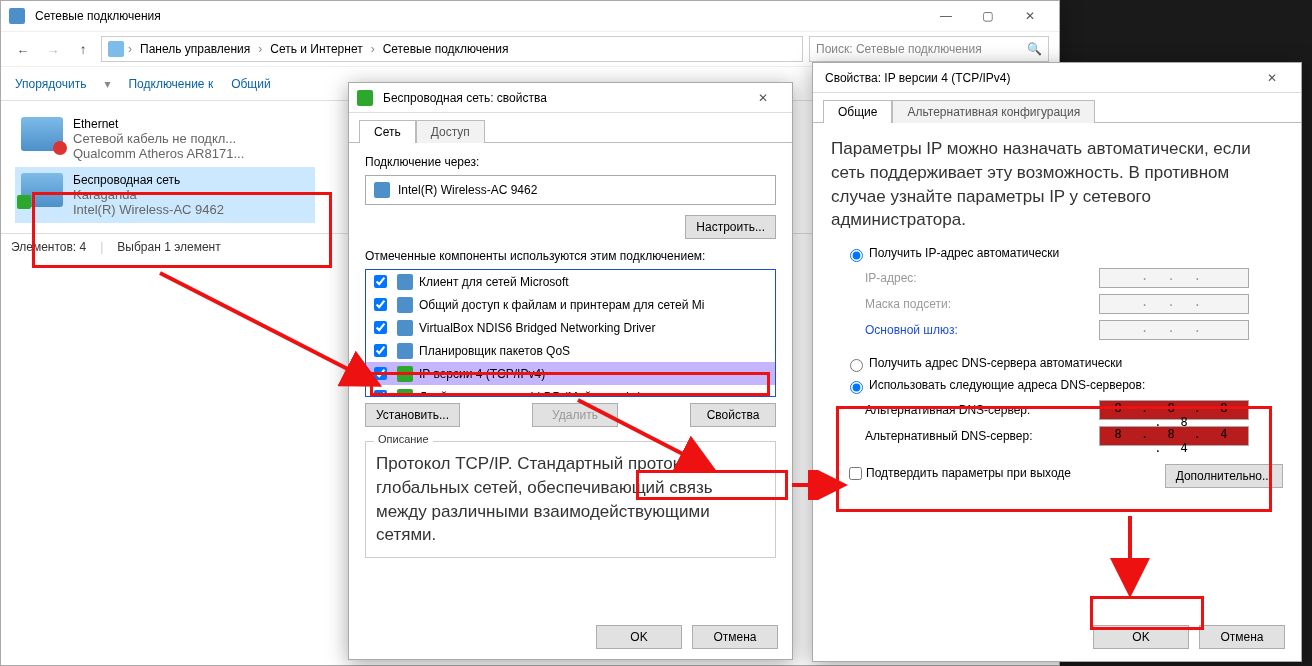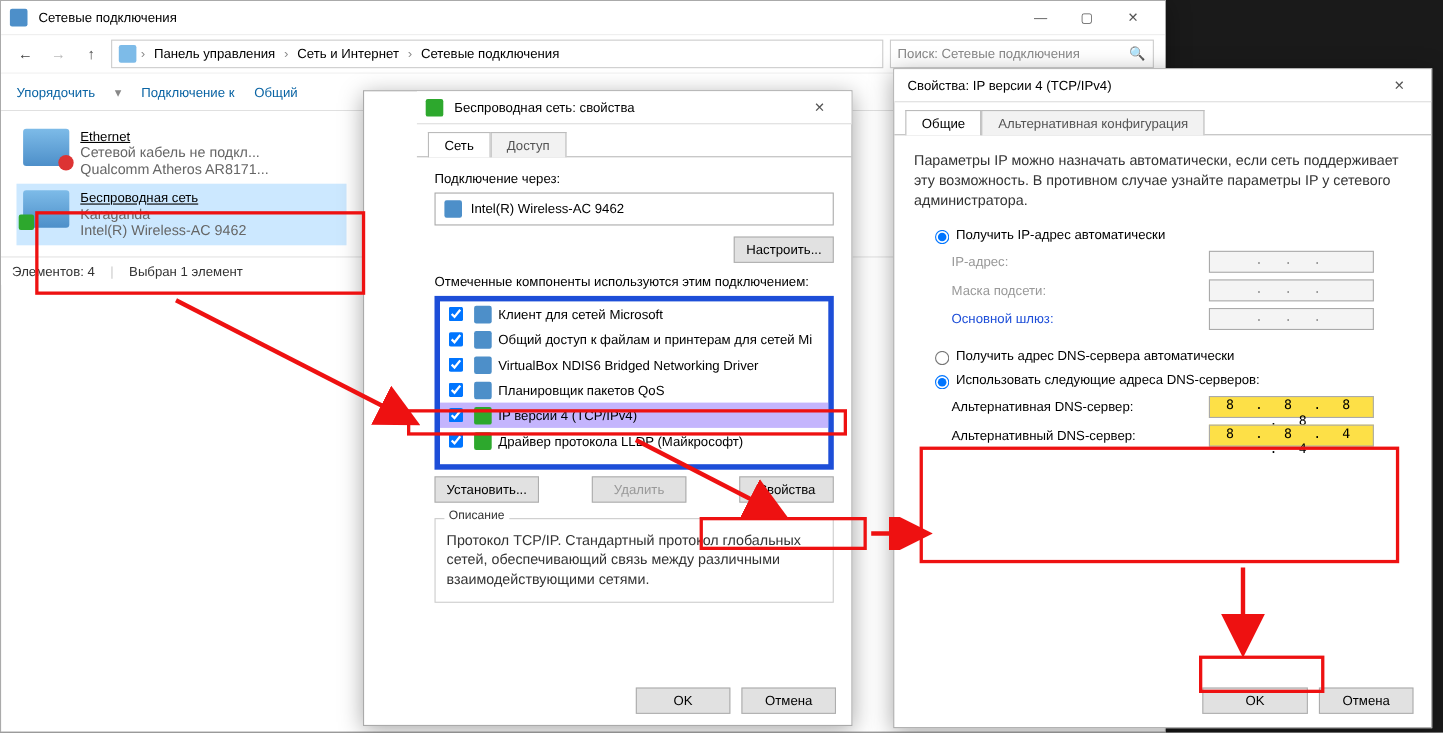--- a/index.html
+++ b/index.html
@@ -15,43 +15,43 @@
   .crumb { padding: 0 4px; color: #000; }
   .crumb-sep { color: #888; }
   .search { width: 240px; height: 26px; border: 1px solid #ccc; display: flex; align-items: center; padding: 0 6px; color: #888; gap: 6px; }
   .toolbar { height: 34px; display: flex; align-items: center; padding: 0 14px; gap: 18px; border-bottom: 1px solid #e0e0e0; background: #fff; }
   .toolbar .item { color: #0a64a4; }
   .content { position: relative; flex: 1; background: #fff; padding: 10px 14px; }
   .conn-item { display: flex; align-items: flex-start; gap: 10px; padding: 6px; width: 300px; }
   .conn-icon { width: 42px; height: 34px; background: linear-gradient(#7dbbe8,#4d8fc9); border-radius: 3px; position: relative; flex: none; }
   .conn-icon.wired::after { content:''; position:absolute; right:-4px; bottom:-4px; width:14px; height:14px; background:#d33; border-radius:50%; }
   .conn-icon.wifi::after { content:''; position:absolute; left:-4px; bottom:-2px; width:14px; height:14px; background:#2da82d; border-radius:2px; }
-  .conn-text .ln1 { color: #000; text-decoration: underline; }
+  .conn-text .ln1 { color: #000; }
   .conn-text .ln2, .conn-text .ln3 { color: #666; font-size: 13px; }
   .statusbar { height: 26px; border-top: 1px solid #ddd; display: flex; align-items: center; padding: 0 10px; gap: 14px; color: #333; background: #fff; font-size: 12px; }
   .red-box { position: absolute; border: 3px solid #e11; pointer-events: none; }
   .red-arrow { position: absolute; pointer-events: none; }
 
   .dialog .titlebar { background: #fff; color:#000; border-bottom: 1px solid #ddd; }
   .tabset { display: flex; gap: 0; border-bottom: 1px solid #bbb; padding: 0 10px; margin-top: 6px;}
   .tab { padding: 4px 14px; border: 1px solid #bbb; border-bottom: none; background: #fff; position: relative; top: 1px; }
   .tab.inactive { background: #f2f2f2; color: #555; }
   .group { margin: 10px; padding: 10px; border: 1px solid #ccc; background: #fff; position: relative; }
   .group-label { position: absolute; top: -9px; left: 8px; background: #fff; padding: 0 4px; font-size: 11px; color: #333; }
   .btn { min-width: 86px; padding: 4px 10px; border: 1px solid #adadad; background: #e1e1e1; text-align: center; display: inline-block; }
   .btn.disabled { color: #999; }
-  .ip-field { width: 150px; height: 20px; border: 1px solid #aaa; background: #fde047; text-align: center; letter-spacing: 6px; font-family: monospace; padding: 0 4px; display: inline-block; }
+  .ip-field { width: 150px; height: 20px; border: 1px solid #aaa; background: #b91c1c; text-align: center; letter-spacing: 6px; font-family: monospace; padding: 0 4px; display: inline-block; }
   .ip-field.disabled { background: #f4f4f4; color: #999; }
   input.chk { margin-right: 4px; vertical-align: middle;}
   input.rad { margin-right: 6px; vertical-align: middle;}
-  .complist { border: 5px solid #1d4ed8; height: 158px; overflow: hidden; background: #fff; }
+  .complist { border: 1px solid #1d4ed8; height: 128px; overflow: hidden; background: #fff; }
   .complist .row { display: flex; align-items: center; padding: 2px 4px; gap: 6px; }
   .compicon { width: 16px; height: 16px; background: #4d8fc9; border-radius: 2px; flex: none;}
   .fieldrow { display: flex; align-items: center; justify-content: space-between; margin: 6px 34px 6px 34px; }
-  .desc { color: #333; font-size: 13px; line-height: 1.4; }
+  .desc { color: #333; font-size: 17px; line-height: 1.4; }
 </style>
 </head>
 <body>
 
 <div class="window" style="left:0; top:0; width:1060px; height:666px;">
   <div class="titlebar">
     <span style="width:16px;height:16px;background:#4d8fc9;border-radius:2px;margin-right:6px;"></span>
     <span class="title">Сетевые подключения</span>
     <div class="controls">
       <div class="ctrl">—</div>
@@ -101,21 +101,21 @@
       </div>
     </div>
   </div>
   <div class="statusbar">
     <span>Элементов: 4</span>
     <span style="color:#ccc">|</span>
     <span>Выбран 1 элемент</span>
   </div>
 </div>
 
-<div class="window dialog" style="left:330px; top:82px; width:445px; height:578px;padding-left:48px;">
+<div class="window dialog" style="left:348px; top:82px; width:445px; height:578px;">
   <div class="titlebar">
     <span style="width:16px;height:16px;background:#2da82d;border-radius:2px;margin-right:6px;"></span>
     <span class="title">Беспроводная сеть: свойства</span>
     <div class="controls">
         <div class="ctrl">✕</div>
       </div>
   </div>
   <div class="tabset">
     <div class="tab">Сеть</div>
     <div class="tab inactive">Доступ</div>
@@ -211,20 +211,23 @@
     <div style="margin:6px 0 2px 14px;"><label><input type="radio" class="rad" name="dnsmode" checked="" style=""><span>Использовать следующие адреса DNS-серверов:</span></label></div>
     <div class="fieldrow">
         <span>Альтернативная DNS-сервер:</span>
         <span class="ip-field">8 . 8 . 8 . 8</span>
       </div>
     <div class="fieldrow">
         <span>Альтернативный DNS-сервер:</span>
         <span class="ip-field">8 . 8 . 4 . 4</span>
       </div>
 
+    <div style="margin:18px 0 0 14px;"><label><input type="checkbox" class="chk" style=""><span>Подтвердить параметры при выходе</span></label>
+      <span class="btn" style="float:right;">Дополнительно...</span>
+    </div>
   </div>
   <div style="position:absolute;bottom:12px;right:16px;display:flex;gap:10px;">
     <span class="btn" style="min-width:96px;">OK</span>
     <span class="btn">Отмена</span>
   </div>
 </div>
 
 <div class="red-box" style="left:32px; top:192px; width:300px; height:76px;"></div>
 <div class="red-box" style="left:370px; top:372px; width:400px; height:24px;"></div>
 <div class="red-box" style="left:636px; top:470px; width:152px; height:30px;"></div>

